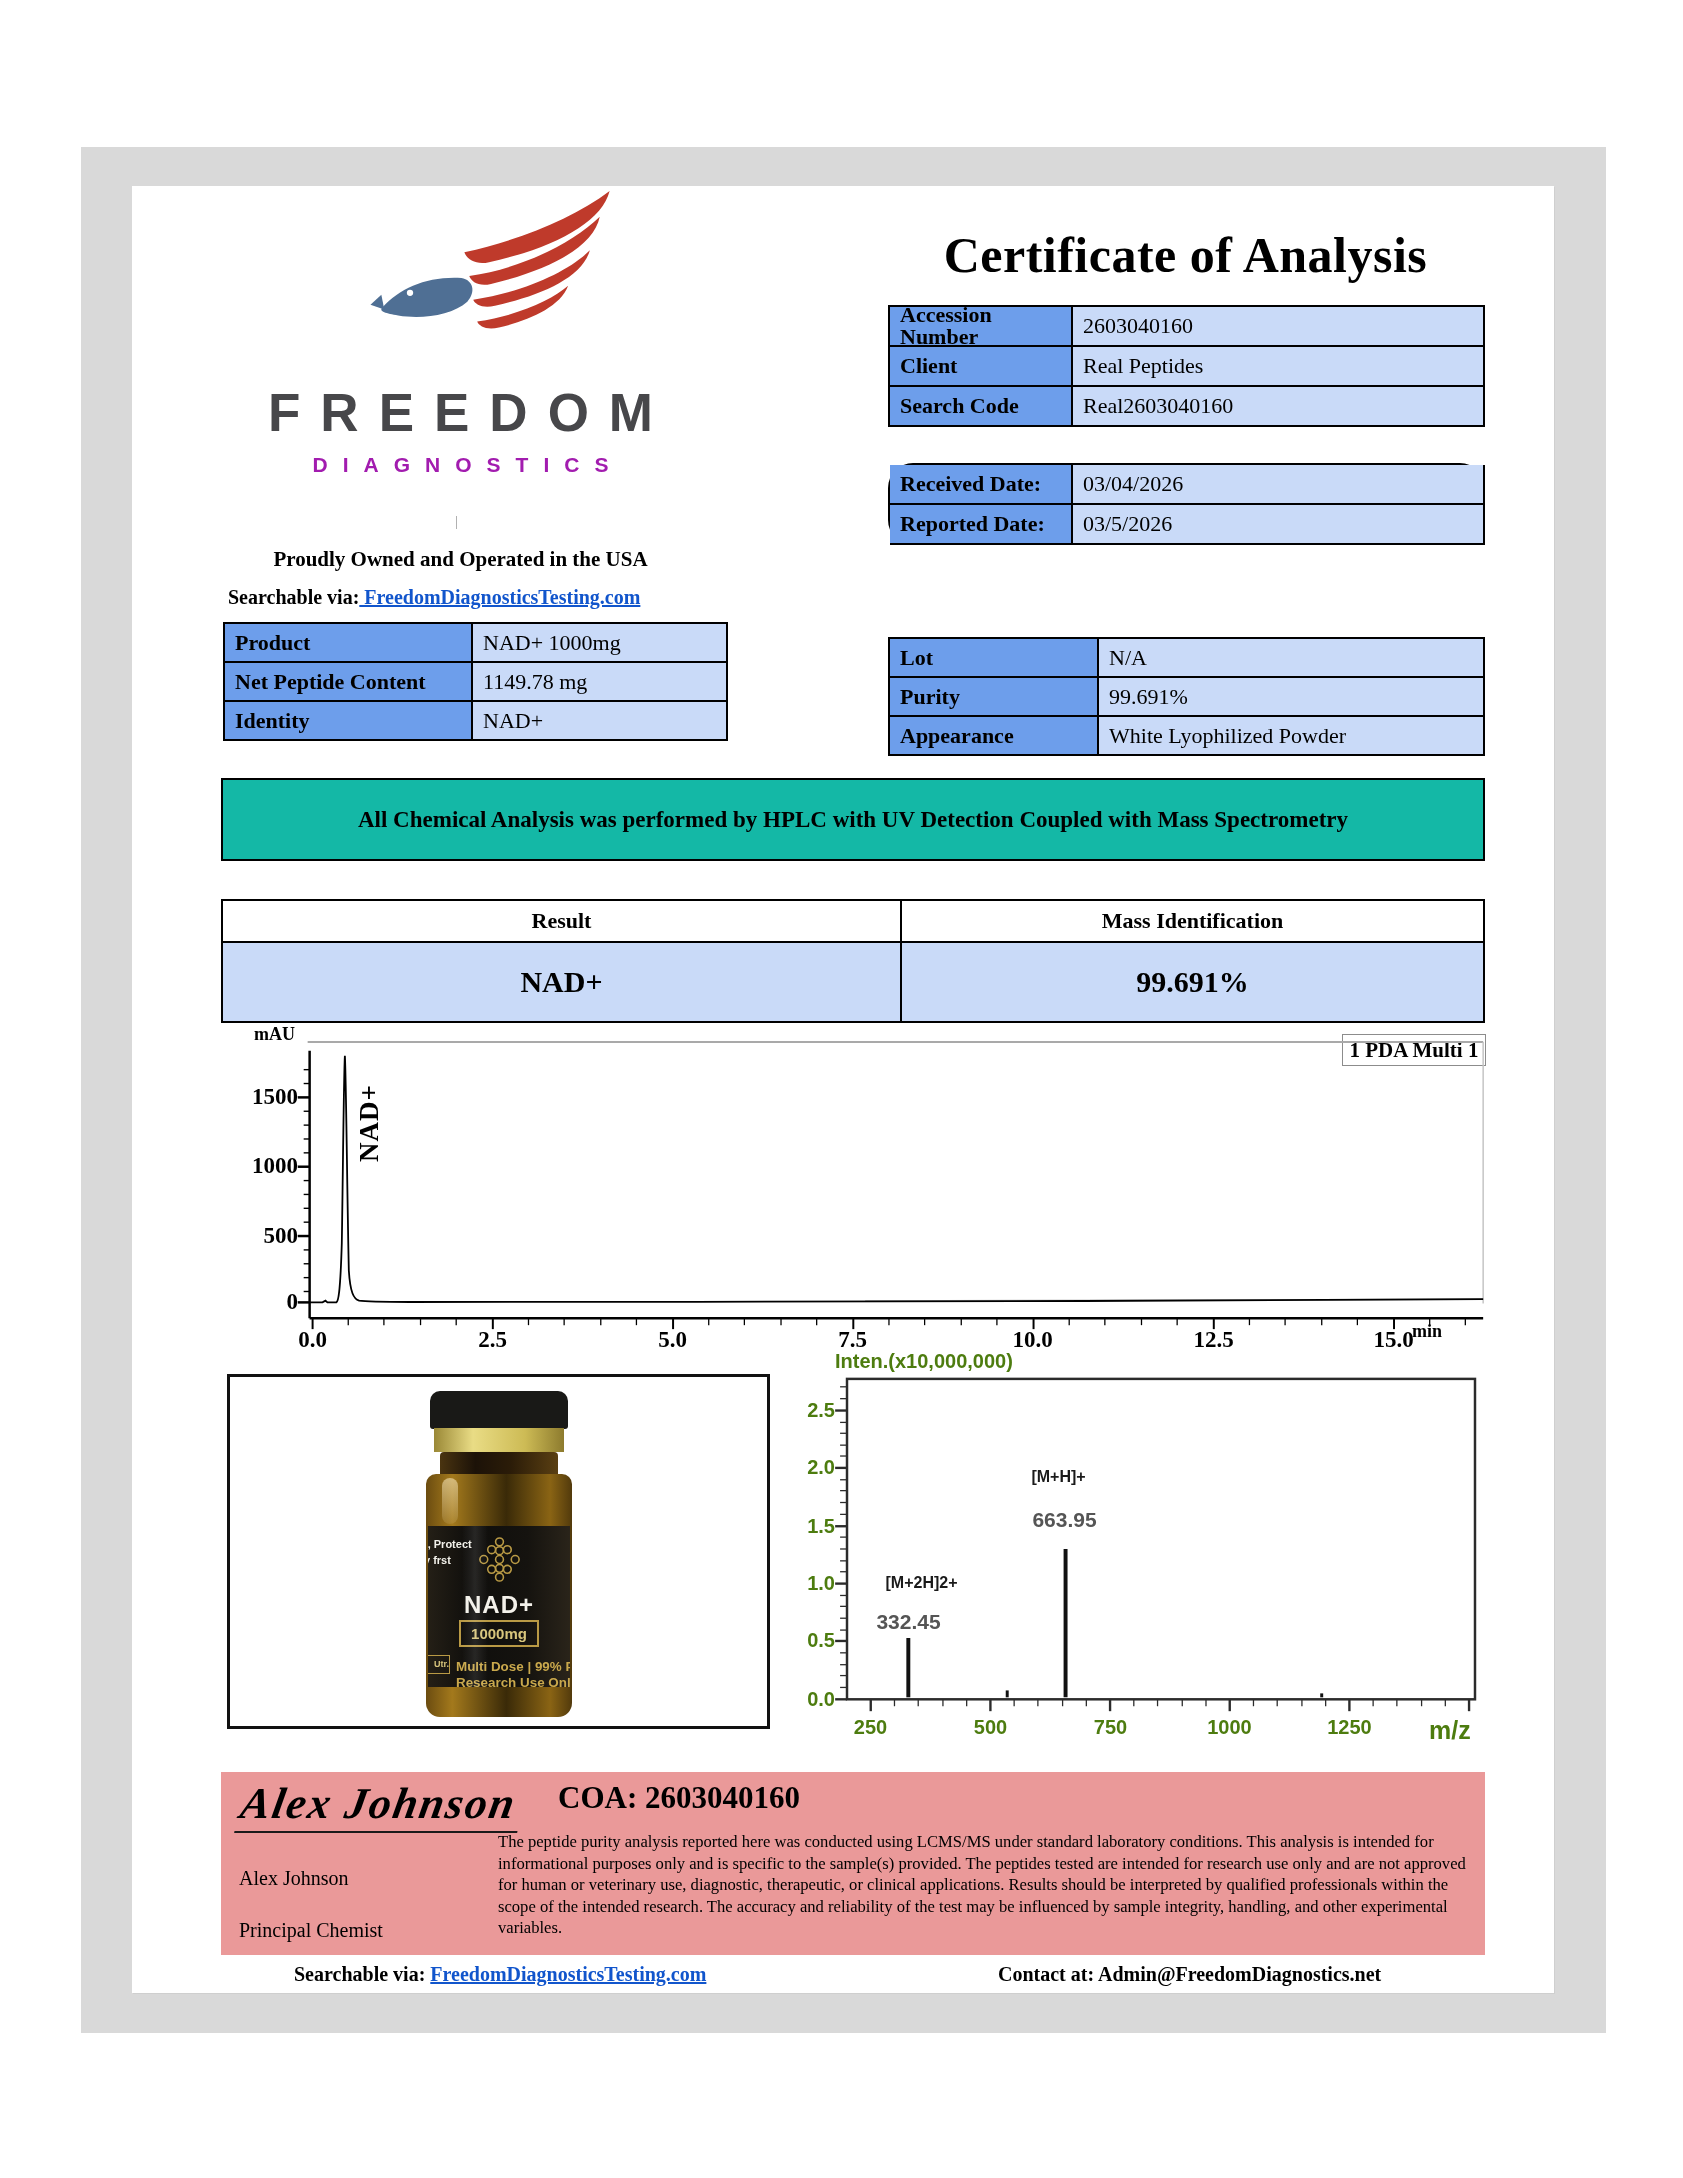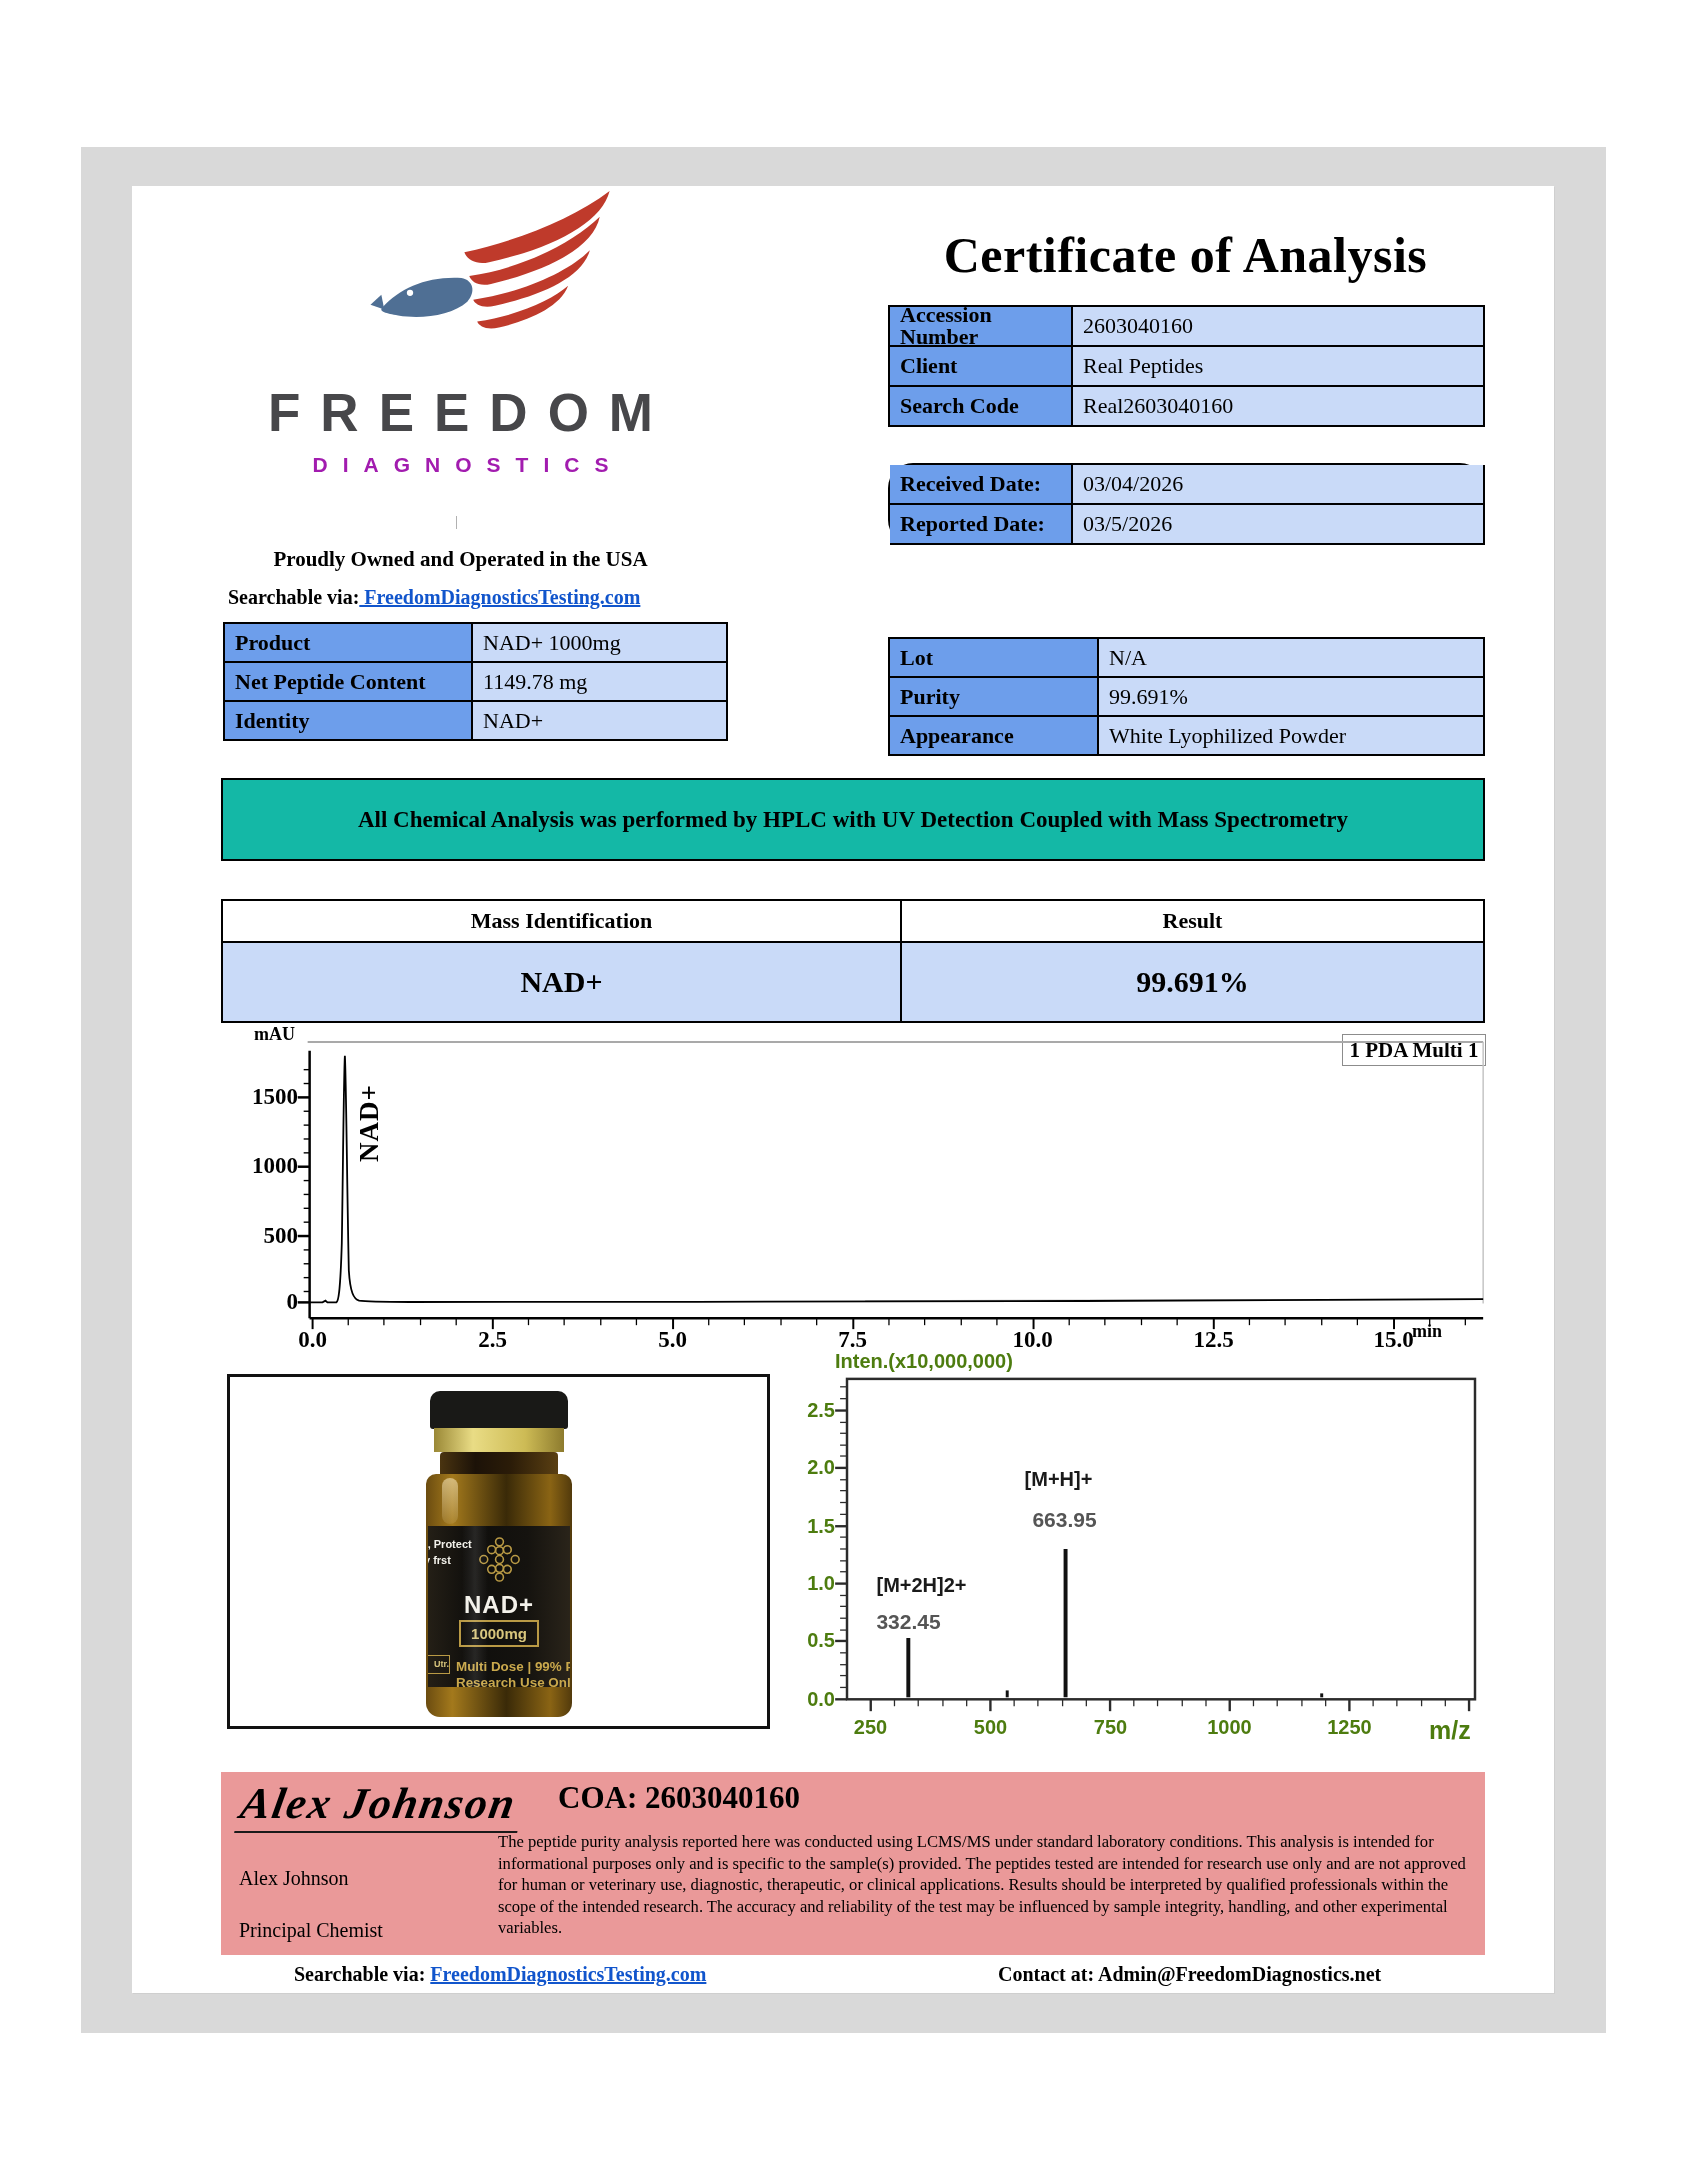--- a/index.html
+++ b/index.html
@@ -38,21 +38,21 @@
   
   .ylab{font-size:23px;font-weight:bold;text-align:right;width:77px;}
   .xlab{font-size:23px;font-weight:bold;text-align:center;width:89px;}
   .pda-box{border:1px solid #8c8c8c;text-align:center;line-height:30px;font-size:21px;font-weight:bold;background:#fff;}
   .nadlab{writing-mode:vertical-rl;transform:rotate(180deg);font-size:27px;font-weight:bold;letter-spacing:1px;}
 
   
   .ms-lab{font-family:"Liberation Sans",sans-serif;color:#4d7c0f;font-weight:bold;}
   .ms-ylab{font-size:20px;text-align:right;width:69px;}
   .ms-xlab{font-size:20px;text-align:center;width:79px;}
-  .ms-peaklab{font-family:"Liberation Sans",sans-serif;font-weight:bold;font-size:20px;color:#1a1a1a;text-align:center;}
+  .ms-peaklab{font-family:"Liberation Sans",sans-serif;font-weight:bold;font-size:16px;color:#1a1a1a;text-align:center;}
   .ms-peaknum{font-family:"Liberation Sans",sans-serif;font-weight:bold;font-size:21px;color:#555;text-align:center;}
 
   
   .vial-box{border:3px solid #111;background:#fff;}
   .vial-cap{background:#191917;border-radius:10px 10px 3px 3px;}
   .vial-goldband{background:linear-gradient(90deg,#9a8836,#e9dc85 30%,#cdbb55 70%,#8d7b2e);}
   .vial-neck{background:linear-gradient(90deg,#4a3410,#1c1208 30%,#2b1c08 60%,#5a3f12);border-radius:4px;}
   .vial-glass{background:linear-gradient(90deg,#6b4c10,#a3791c 18%,#3a2a08 55%,#8a6414 85%,#523a0c);
               border-radius:10px 10px 14px 14px;}
   .vial-label{background:linear-gradient(90deg,#241f16,#0f0e0c 30%,#15130f 70%,#2a241a);}
@@ -126,22 +126,22 @@
       <div class="c val">N/A</div>
       <div class="c lab">Purity</div>
       <div class="c val">99.691%</div>
       <div class="c lab">Appearance</div>
       <div class="c val">White Lyophilized Powder</div>
     </div>
 
     <div class="abs banner" style="left:89px;top:592px;width:1260px;height:79px;">All Chemical Analysis was performed by HPLC with UV Detection Coupled with Mass Spectrometry</div>
 
     <div class="abs mass-grid" style="left:89px;top:713px;width:1262px;">
+      <div class="c hd">Result</div>
       <div class="c hd">Mass Identification</div>
-      <div class="c hd">Result</div>
       <div class="c dt">NAD+</div>
       <div class="c dt">99.691%</div>
     </div>
 
     <div class="abs ylab" style="left:94px;top:838px;width:69px;font-size:18px;">mAU</div>
     <div class="abs pda-box" style="left:1210px;top:848px;width:142px;height:30px;">1 PDA Multi 1</div>
     <svg class="abs" style="left:139px;top:849px;width:1228px;height:307px;" viewBox="0 0 1240 310">
 
       <line x1="37" y1="7" x2="1224" y2="7" stroke="#a9a9a9" stroke-width="2"></line>
       <line x1="1224" y1="7" x2="1224" y2="271" stroke="#c4c4c4" stroke-width="1.5"></line>

